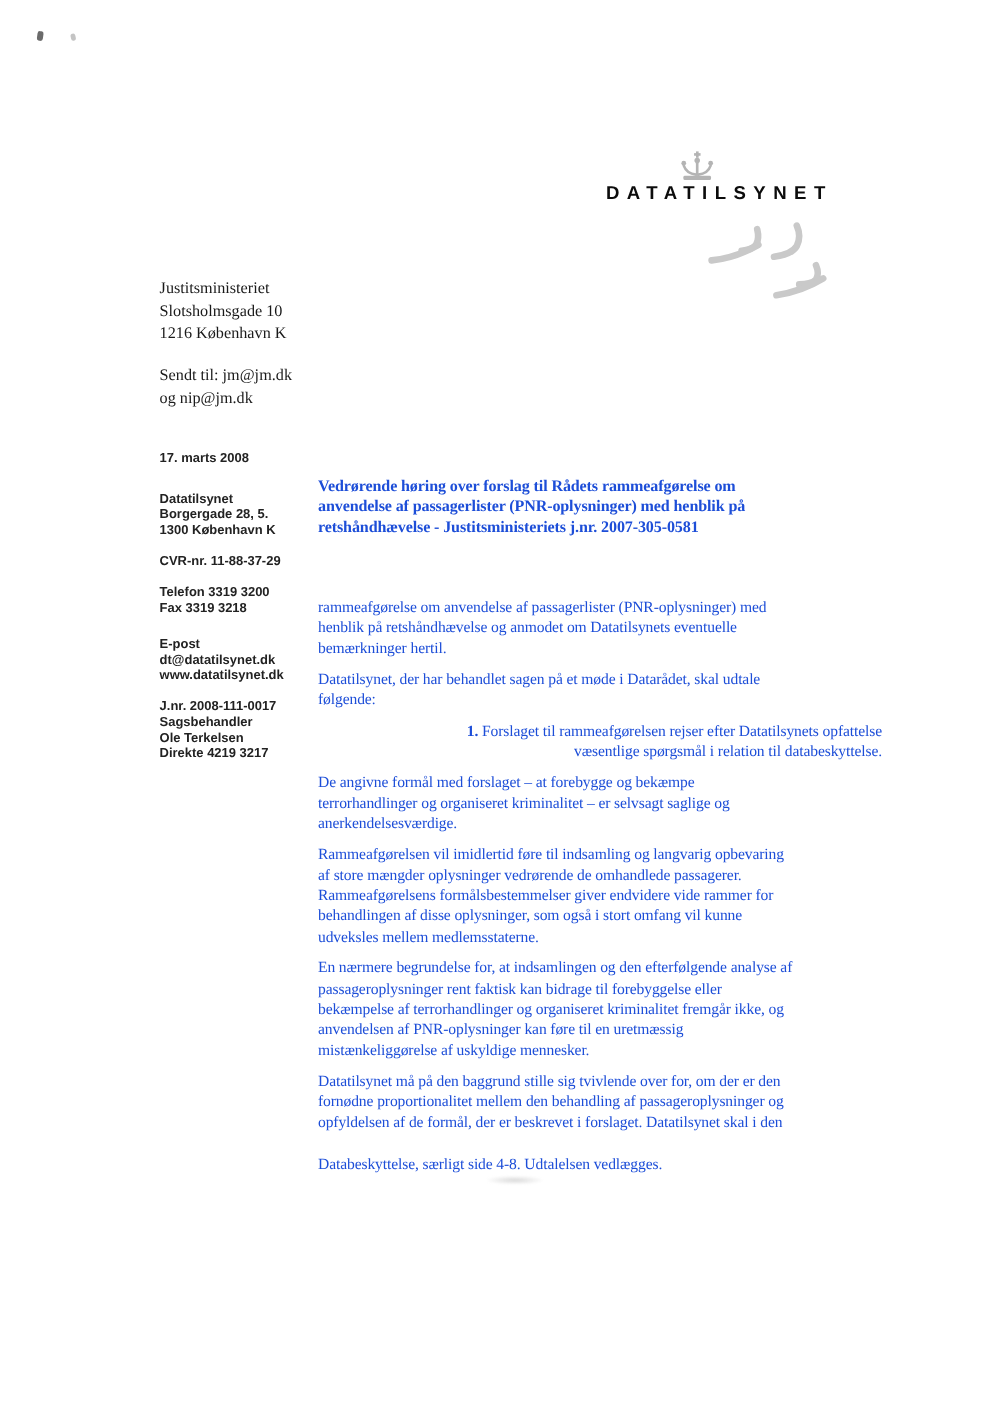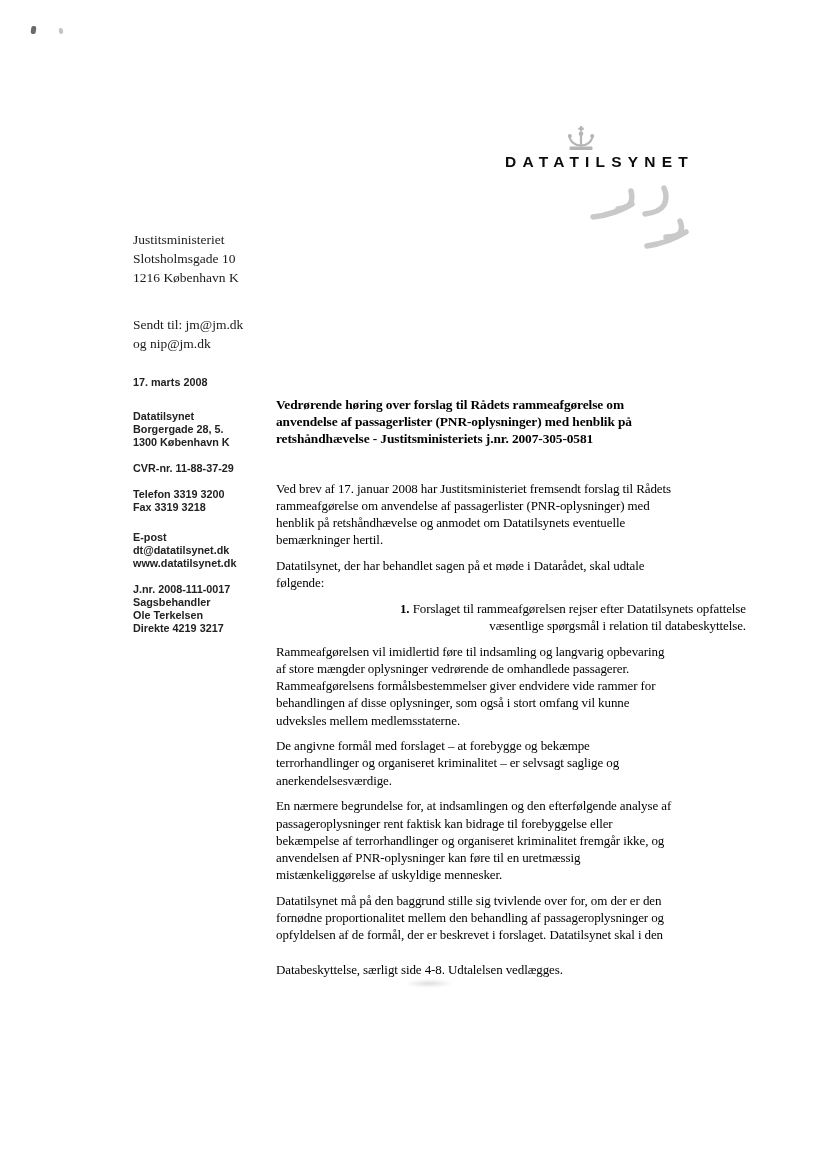--- a/index.html
+++ b/index.html
@@ -27,37 +27,37 @@
     color:#0c0c0c;white-space:nowrap;
   }
   .paraph{position:absolute;left:81px;top:57px;width:112px;height:70px;}
 
   
   .recipient{
     position:absolute;left:133px;top:230px;width:240px;
     font-size:13.5px;line-height:19px;color:#1a1a1a;
   }
   .recipient .line{white-space:nowrap;}
-  .sent{margin-top:28px;}
+  .sent{margin-top:16px;}
 
   
   .sidebar{
     position:absolute;left:133px;top:376px;width:130px;
     font-family:"Liberation Sans", sans-serif;
     font-weight:700;font-size:10.8px;line-height:13px;color:#222222;
   }
   .sb-group{margin-bottom:13px;}
   .sb-date{margin-bottom:21px;}
   .sb-phone{margin-bottom:17px;}
   .sidebar div{white-space:nowrap;}
 
   
   .body-col{
-    position:absolute;left:276px;top:396px;width:470px;
-    font-size:13px;line-height:17.2px;letter-spacing:-0.1px;color:#000000;font-family:Liberation Serif, serif;
+    position:absolute;left:265px;top:396px;width:470px;
+    font-size:13px;line-height:17.2px;letter-spacing:-0.1px;color:#1d4ed8;font-family:Liberation Serif, serif;
   }
   .subject{
     font-size:13.4px;font-weight:700;margin:0 0 32px 0;line-height:17.2px;
   }
   .para{margin:0 0 8.5px 0;}
   .para-gap{margin-top:8px;text-align:right;}
   .tline{white-space:nowrap;}
   .pnum{font-weight:700;}
 
   
@@ -139,51 +139,51 @@
   </aside>
 
   <main class="body-col">
     <h1 class="subject">
       <div class="tline">Vedrørende høring over forslag til Rådets rammeafgørelse om</div>
       <div class="tline">anvendelse af passagerlister (PNR-oplysninger) med henblik på</div>
       <div class="tline">retshåndhævelse - Justitsministeriets j.nr. 2007-305-0581</div>
     </h1>
 
     <p class="para">
-      <span class="tline">Ved brev af 17. januar 2008 har Justitsministeriet fremsendt forslag til Rådets</span><br>
+      <br>
       <span class="tline">rammeafgørelse om anvendelse af passagerlister (PNR-oplysninger) med</span><br>
       <span class="tline">henblik på retshåndhævelse og anmodet om Datatilsynets eventuelle</span><br>
       <span class="tline">bemærkninger hertil.</span>
     </p>
 
     <p class="para">
       <span class="tline">Datatilsynet, der har behandlet sagen på et møde i Datarådet, skal udtale</span><br>
       <span class="tline">følgende:</span>
     </p>
 
     <p class="para para-gap">
       <span class="tline"><strong class="pnum">1.</strong><span> Forslaget til rammeafgørelsen rejser efter Datatilsynets opfattelse</span></span><br>
       <span class="tline">væsentlige spørgsmål i relation til databeskyttelse.</span>
+    </p>
+
+    <p class="para">
+      <span class="tline">De angivne formål med forslaget – at forebygge og bekæmpe</span><br>
+      <span class="tline">terrorhandlinger og organiseret kriminalitet – er selvsagt saglige og</span><br>
+      <span class="tline">anerkendelsesværdige.</span>
     </p>
 
     <p class="para">
       <span class="tline">Rammeafgørelsen vil imidlertid føre til indsamling og langvarig opbevaring</span><br>
       <span class="tline">af store mængder oplysninger vedrørende de omhandlede passagerer.</span><br>
       <span class="tline">Rammeafgørelsens formålsbestemmelser giver endvidere vide rammer for</span><br>
       <span class="tline">behandlingen af disse oplysninger, som også i stort omfang vil kunne</span><br>
       <span class="tline">udveksles mellem medlemsstaterne.</span>
     </p>
 
     <p class="para">
-      <span class="tline">De angivne formål med forslaget – at forebygge og bekæmpe</span><br>
-      <span class="tline">terrorhandlinger og organiseret kriminalitet – er selvsagt saglige og</span><br>
-      <span class="tline">anerkendelsesværdige.</span>
-    </p>
-
-    <p class="para">
       <span class="tline">En nærmere begrundelse for, at indsamlingen og den efterfølgende analyse af</span><br>
       <span class="tline">passageroplysninger rent faktisk kan bidrage til forebyggelse eller</span><br>
       <span class="tline">bekæmpelse af terrorhandlinger og organiseret kriminalitet fremgår ikke, og</span><br>
       <span class="tline">anvendelsen af PNR-oplysninger kan føre til en uretmæssig</span><br>
       <span class="tline">mistænkeliggørelse af uskyldige mennesker.</span>
     </p>
 
     <p class="para">
       <span class="tline">Datatilsynet må på den baggrund stille sig tvivlende over for, om der er den</span><br>
       <span class="tline">fornødne proportionalitet mellem den behandling af passageroplysninger og</span><br>

